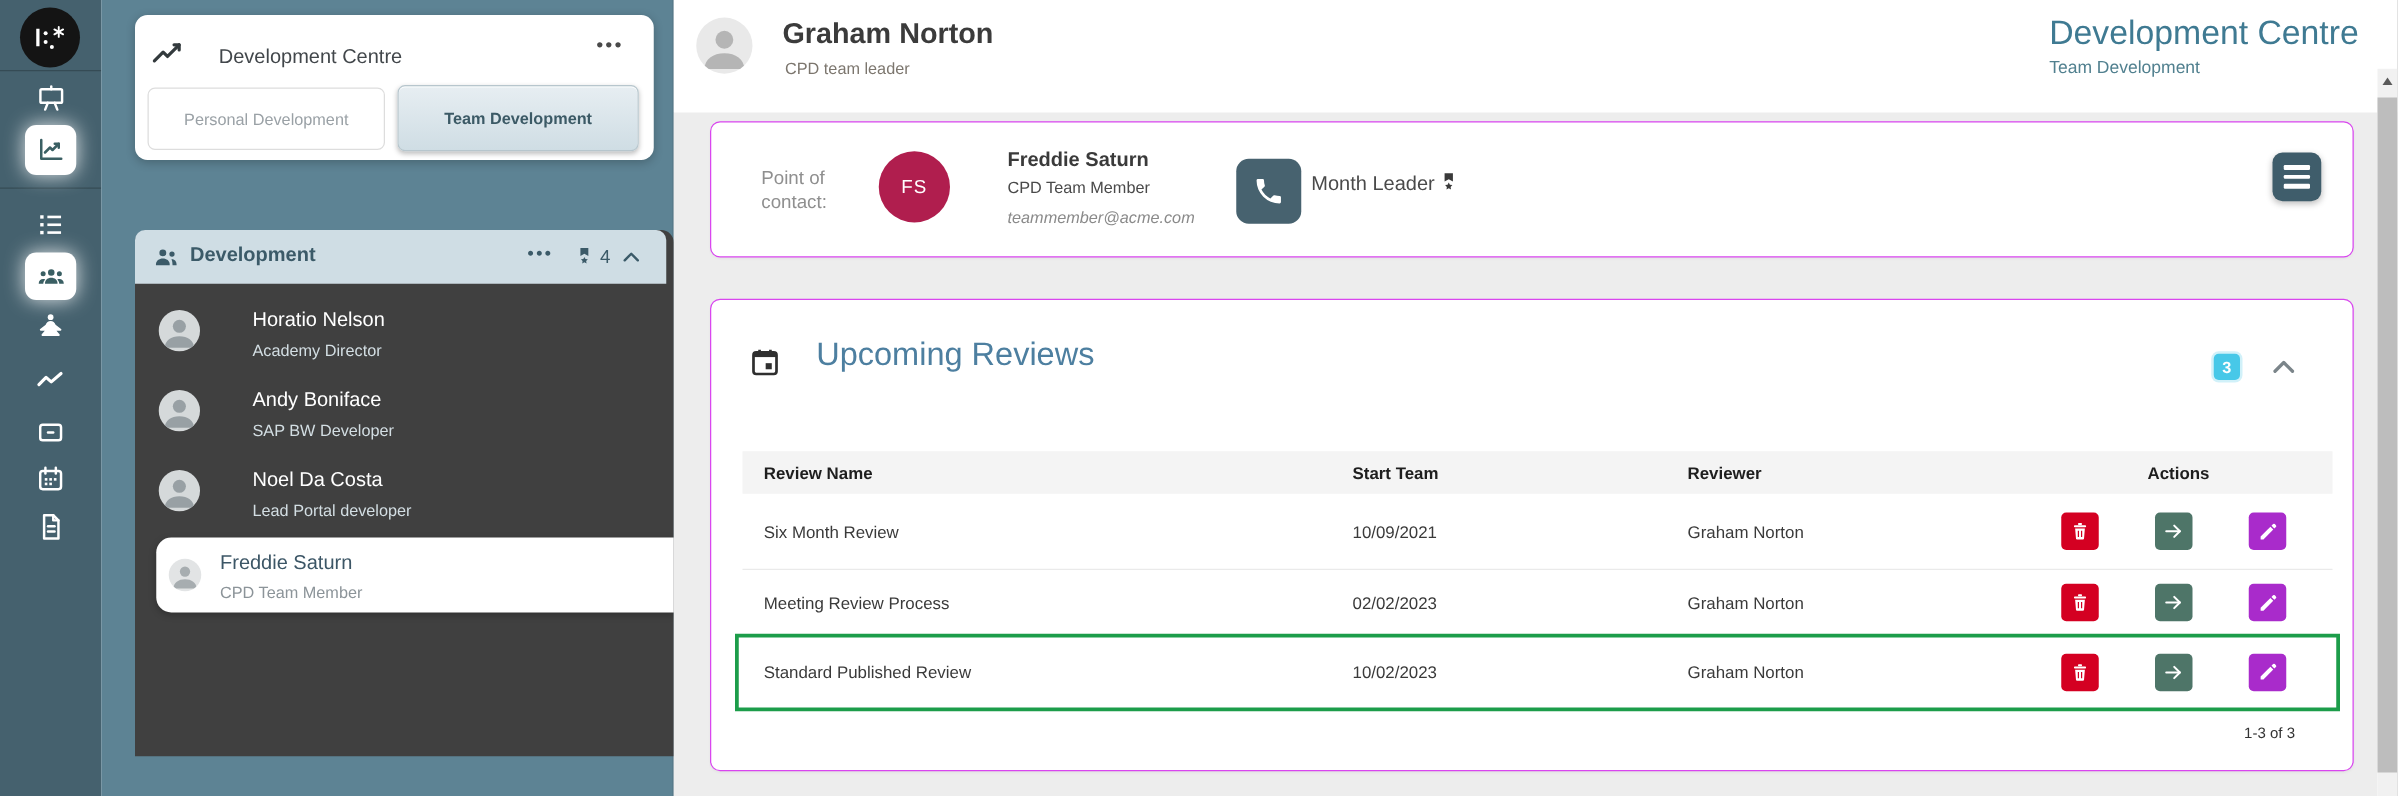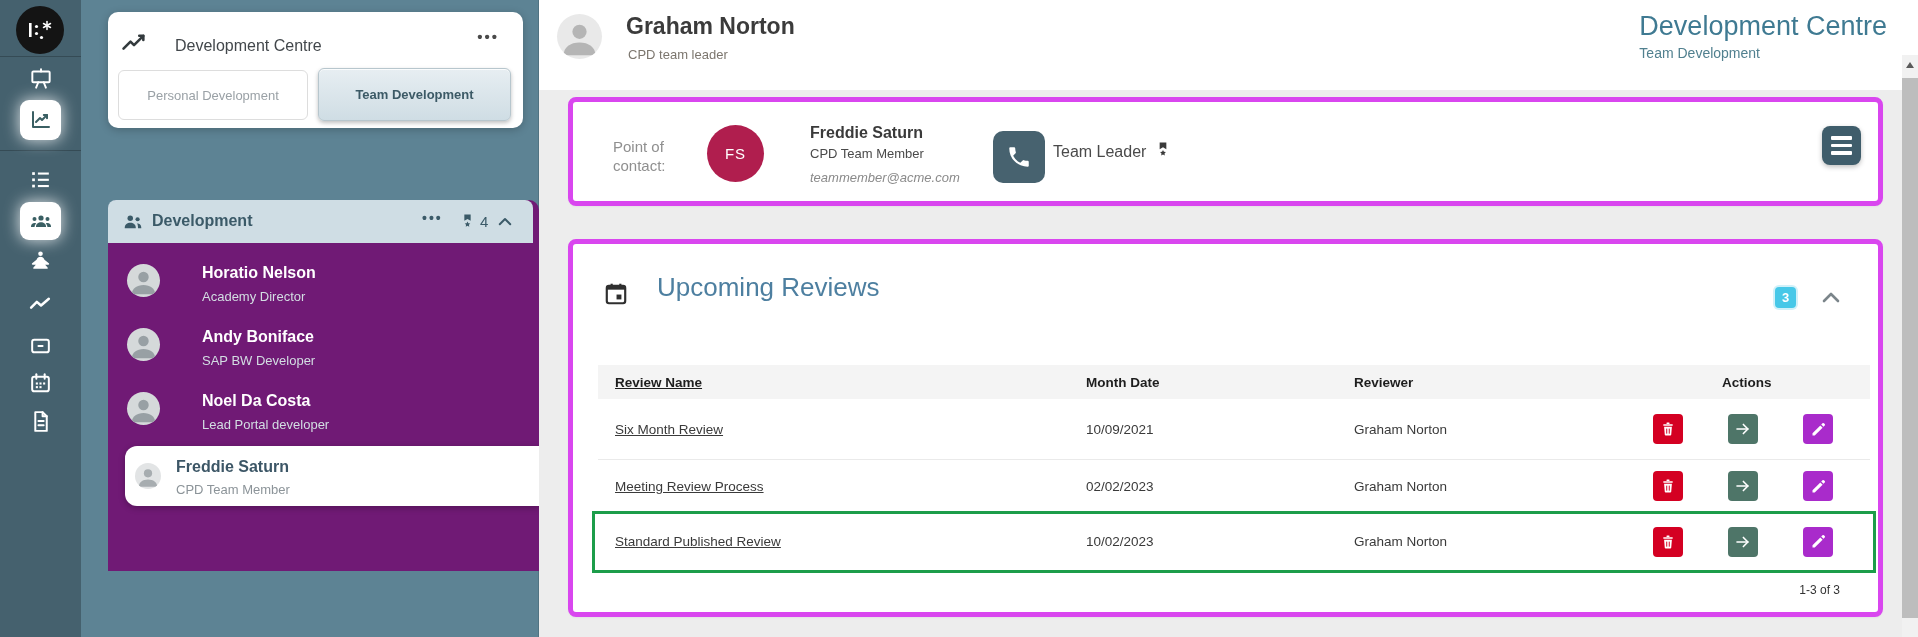--- a/index.html
+++ b/index.html
@@ -17,44 +17,44 @@
 
   
   .sidebar { position:absolute; left:81px; top:0; width:458px; height:637px; background:#5d8394; border-right:1px solid rgba(0,0,0,.12); }
   .widget-card { position:absolute; left:27px; top:12px; width:415px; height:116px; background:#fff; border-radius:10px; box-shadow:0 2px 8px rgba(0,0,0,.22); }
   .widget-title { position:absolute; left:67px; top:25px; font-size:16px; color:#42474b; }
   .widget-dots { position:absolute; right:24px; top:16px; color:#4a4a4a; font-size:15px; letter-spacing:2px; font-weight:700; cursor:pointer; }
   .tab { position:absolute; border-radius:6px; font-size:13px; display:flex; align-items:center; justify-content:center; cursor:pointer; font-family:"Liberation Sans",sans-serif; }
   .tab-personal { left:10px; top:58px; width:190px; height:50px; background:#fff; border:1px solid #ddd; color:#9aa1a6; }
   .tab-team { left:210px; top:56px; width:193px; height:53px; background:linear-gradient(180deg,#e7eef2 0%,#cfdde4 100%); border:1px solid #b7c6cd; color:#3c5a66; font-weight:700; box-shadow:inset 0 1px 0 rgba(255,255,255,.8), 0 2px 4px rgba(0,0,0,.25); }
 
-  .group-panel { position:absolute; left:27px; top:200px; width:431px; height:371px; background:#701a75; border-radius:10px 10px 0 0; }
+  .group-panel { position:absolute; left:27px; top:184px; width:431px; height:421px; background:#404040; border-radius:10px 10px 0 0; }
   .group-head { position:absolute; left:0; top:0; width:425px; height:43px; background:#cfdde4; border-radius:8px 8px 0 0; color:#3b5a68; }
   .group-label { position:absolute; left:44px; top:12px; font-size:16px; font-weight:700; }
   .group-dots { position:absolute; left:314px; top:10px; font-size:14px; font-weight:700; letter-spacing:2px; cursor:pointer; }
   .group-count { position:absolute; left:372px; top:13px; font-size:15px; }
-  .member-name { position:absolute; font-size:16px; font-weight:700; color:#fff; white-space:nowrap; }
+  .member-name { position:absolute; font-size:16px; font-weight:400; color:#fff; white-space:nowrap; }
   .member-role { position:absolute; font-size:13px; color:#d3dee3; white-space:nowrap;text-align:right; }
   .avatar { border-radius:50%; overflow:hidden; display:flex; align-items:flex-end; justify-content:center; }
   .avatar svg { display:block; }
   .av-side { background:#d5d9da; }
   .member-sel { position:absolute; left:17px; top:246px; width:414px; height:60px; background:#fff; border-radius:12px 0 0 12px; box-shadow:0 2px 6px rgba(0,0,0,.25); }
   .member-sel .member-name { color:#3c5666; }
   .member-sel .member-role { color:#8c9499; }
 
   
   .topbar { position:absolute; left:539px; top:0; width:1379px; height:90px; background:#fff; }
   .content-bg { position:absolute; left:539px; top:90px; width:1363px; height:547px; background:#ededed; }
   .user-name { position:absolute; left:626px; top:13px; font-size:23px; font-weight:700; color:#3b3b3b; }
   .user-role { position:absolute; left:628px; top:47px; font-size:13px; color:#7c766e; }
   .page-title-block { position:absolute; right:31px; top:11px; text-align:left; }
   .page-title { font-size:27px; color:#3f7a92; }
   .page-subtitle { font-size:14px; color:#51808f; margin-top:3px; }
 
-  .card { position:absolute; background:#fff; border:5px solid #d946ef; border-radius:8px; box-shadow:0 1px 2px rgba(0,0,0,.04); }
+  .card { position:absolute; background:#fff; border:1px solid #d946ef; border-radius:8px; box-shadow:0 1px 2px rgba(0,0,0,.04); }
   .contact-card { left:568px; top:97px; width:1315px; height:109px; }
   .contact-label { position:absolute; left:40px; top:35px; width:72px; font-size:15px; line-height:19px; color:#8f8f8f; }
   .fs-circle { position:absolute; left:134px; top:23px; width:57px; height:57px; border-radius:50%; background:#b01e4e; color:#fff; display:flex; align-items:center; justify-content:center; font-size:15px; letter-spacing:1px; }
   .contact-name { position:absolute; left:237px; top:22px; font-size:16px; font-weight:700; color:#3a3a3a; }
   .contact-role { position:absolute; left:237px; top:44px; font-size:13px; color:#4a4a4a; }
   .contact-email { position:absolute; left:237px; top:68px; font-size:13px; color:#8a8a8a;font-style:italic; }
   .phone-btn { position:absolute; left:420px; top:29px; width:52px; height:52px; border-radius:10px; background:#47626f; display:flex; align-items:center; justify-content:center; cursor:pointer; }
   .team-leader { position:absolute; left:480px; top:41px; font-size:16px; color:#4a4a4a; }
   .medal-inline { position:absolute; left:580px; top:36px; color:#3a3a3a; }
   .burger-btn { position:absolute; left:1249px; top:24px; width:39px; height:39px; border-radius:8px; background:#3f5d6b; display:flex; flex-direction:column; align-items:center; justify-content:center; gap:4px; cursor:pointer; box-shadow:0 2px 5px rgba(0,0,0,.25); }
@@ -62,21 +62,21 @@
 
   .reviews-card { left:568px; top:239px; width:1315px; height:378px; }
   .reviews-title { position:absolute; left:84px; top:28px; font-size:26px; color:#4d7fa0; }
   .cal-icon { position:absolute; left:30px; top:37px; color:#2f2f2f; }
   .count-badge { position:absolute; left:1202px; top:43px; width:21px; height:21px; border-radius:4px; background:#47c8e8; color:#fff; font-size:13px; font-weight:700; display:flex; align-items:center; justify-content:center; box-shadow:0 0 0 2px rgba(71,200,232,.25); }
   .collapse-chev { position:absolute; left:1246px; top:42px; color:#7b858a; cursor:pointer; }
 
   .rtable { position:absolute; left:25px; top:121px; width:1272px; font-size:13.5px; color:#3a3a3a; }
   .trow { display:grid; grid-template-columns:488px 268px 275px 241px; align-items:center; }
   .thead { height:34px; background:#f4f4f4; font-weight:700; color:#1e1e1e; }
-  .tc1 { padding-left:17px;text-decoration:underline; }
+  .tc1 { padding-left:17px; }
   .th4 { padding-left:93px; }
   .tdata { border-bottom:1px solid #eaeaea; position:relative; }
   .r1 { height:61px; } .r2 { height:53px; } .r3 { height:57px; border-bottom:none; }
   .actions-cell { display:flex; align-items:center; gap:45px; padding-left:24px; }
   .act-btn { width:30px; height:30px; border-radius:4px; border:none; display:flex; align-items:center; justify-content:center; cursor:pointer; padding:0; }
   .act-del { background:#d40022; }
   .act-open { background:#4e7568; }
   .act-edit { background:#a92bcb; }
   .hl-frame { position:absolute; left:-6px; right:-6px; top:-2px; bottom:-3px; border:3px solid #1c9d4a; pointer-events:none; }
   .pag-row { height:40px; display:flex; align-items:center; justify-content:flex-end; padding-right:30px; font-size:12px; color:#333; }
@@ -292,21 +292,21 @@
     <div class="contact-label">Point of contact:</div>
     <div class="fs-circle">FS</div>
     <div class="contact-name">Freddie Saturn</div>
     <div class="contact-role">CPD Team Member</div>
     <div class="contact-email">teammember@acme.com</div>
     <div class="phone-btn">
       <svg width="26" height="26" viewBox="0 0 24 24" fill="#fff">
         <path d="M6.62 10.79a15.05 15.05 0 0 0 6.59 6.59l2.2-2.2a1 1 0 0 1 1.02-.24c1.12.37 2.32.57 3.57.57a1 1 0 0 1 1 1V20a1 1 0 0 1-1 1A17 17 0 0 1 3 4a1 1 0 0 1 1-1h3.5a1 1 0 0 1 1 1c0 1.25.2 2.45.57 3.57a1 1 0 0 1-.25 1.02z"></path>
       </svg>
     </div>
-    <div class="team-leader">Team Leader</div>
+    <div class="team-leader">Month Leader</div>
     <svg class="medal-inline" width="20" height="24" viewBox="0 0 24 24" fill="#3a3a3a">
       <path d="M8 3h8v8l-4-2.2L8 11z"></path>
       <path d="M12 12l1.1 2.2 2.4.3-1.7 1.7.4 2.4-2.2-1.1-2.2 1.1.4-2.4-1.7-1.7 2.4-.3z"></path>
     </svg>
     <div class="burger-btn">
         <span></span>
         <span></span>
         <span></span>
       </div>
   </section>
@@ -321,21 +321,21 @@
     </svg>
     <h2 class="reviews-title" style="font-weight:400">Upcoming Reviews</h2>
     <div class="count-badge">3</div>
     <svg class="collapse-chev" width="24" height="24" viewBox="0 0 24 24" fill="none" stroke="currentColor" stroke-width="2.6" stroke-linecap="round" stroke-linejoin="round">
       <polyline points="5,15 12,8 19,15"></polyline>
     </svg>
 
     <div class="rtable">
       <div class="trow thead">
         <div class="tc1">Review Name</div>
-        <div>Month Date</div>
+        <div>Start Team</div>
         <div>Reviewer</div>
         <div class="th4">Actions</div>
       </div>
 
       <div class="trow tdata r1">
         <div class="tc1">Six Month Review</div>
         <div>10/09/2021</div>
         <div>Graham Norton</div>
         <div class="actions-cell">
           <button class="act-btn act-del">

